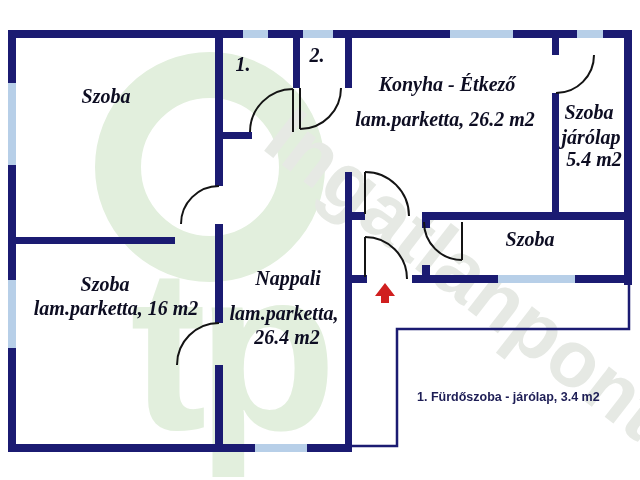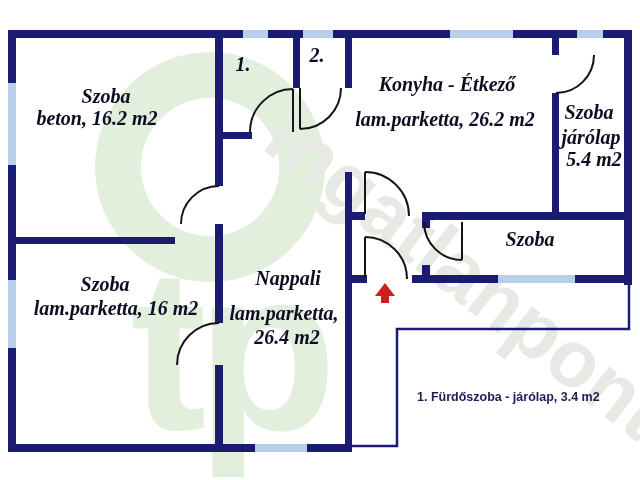--- a/index.html
+++ b/index.html
@@ -91,21 +91,20 @@
     <path class="arc" d="M462,260 A38,38 0 0 1 424,222"></path>
     <line class="leaf" x1="462" y1="222" x2="462" y2="260"></line>
 
     <path class="thinline" d="M629,285 L629,329 L397,329 L397,446 L348,446"></path>
 
     <polygon class="arrow" points="385,283 395,296 389,296 389,303 381,303 381,296 375,296"></polygon>
   </svg>
 
   <div id="labels">
     <div class="lbl" style="left:106px;top:96px">Szoba</div>
-    <div class="lbl" style="left:97px;top:118px">beton, 16.2 m2</div>
 
     <div class="lbl" style="left:243px;top:64px">1.</div>
     <div class="lbl" style="left:317px;top:55px">2.</div>
 
     <div class="lbl" style="left:447px;top:84px">Konyha - Étkező</div>
     <div class="lbl" style="left:445px;top:119px">lam.parketta, 26.2 m2</div>
 
     <div class="lbl" style="left:589px;top:112px">Szoba</div>
     <div class="lbl" style="left:591px;top:137px">járólap</div>
     <div class="lbl" style="left:594px;top:159px">5.4 m2</div>

